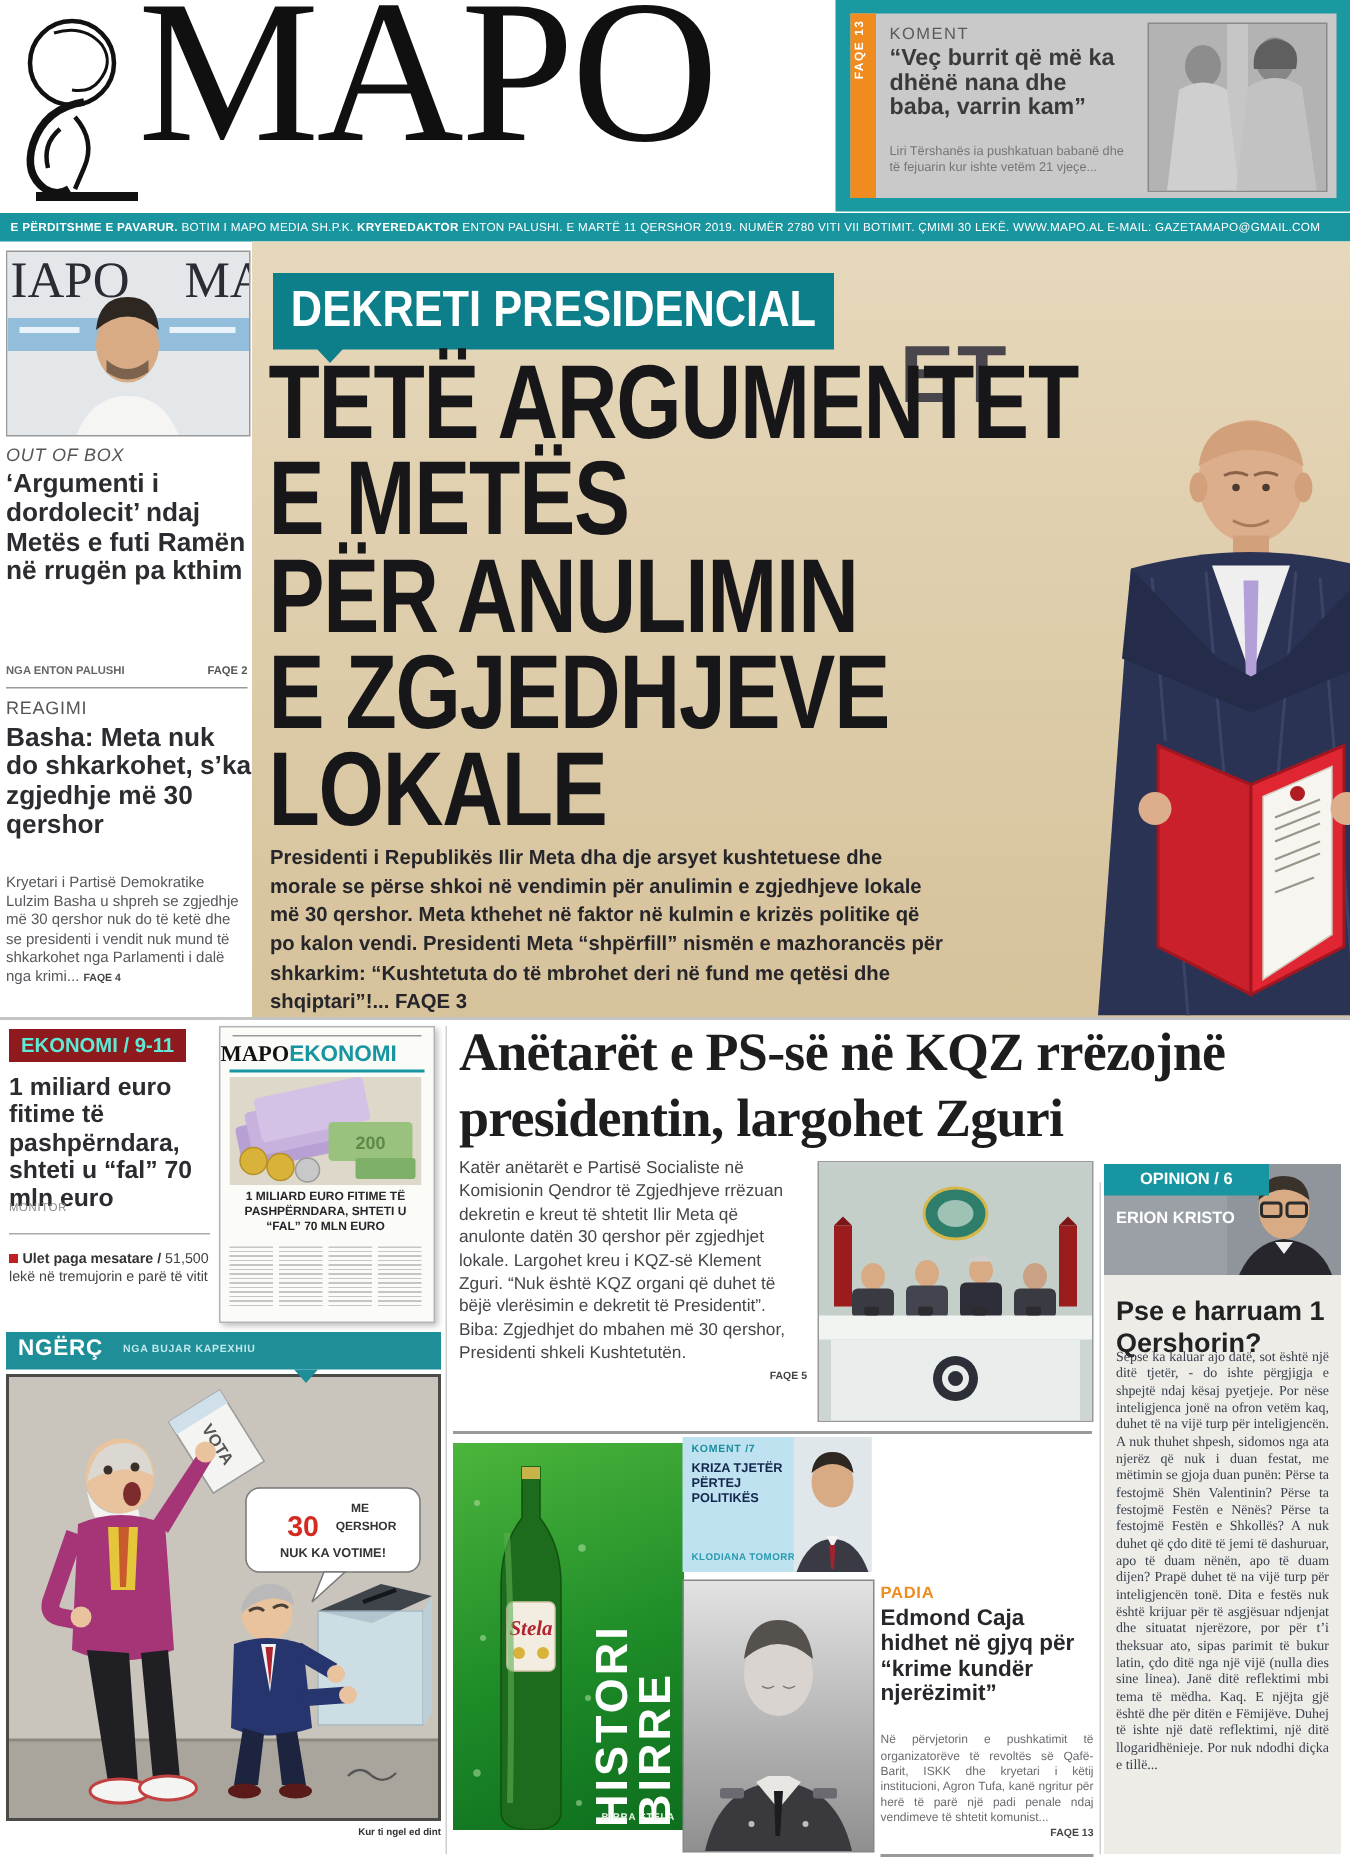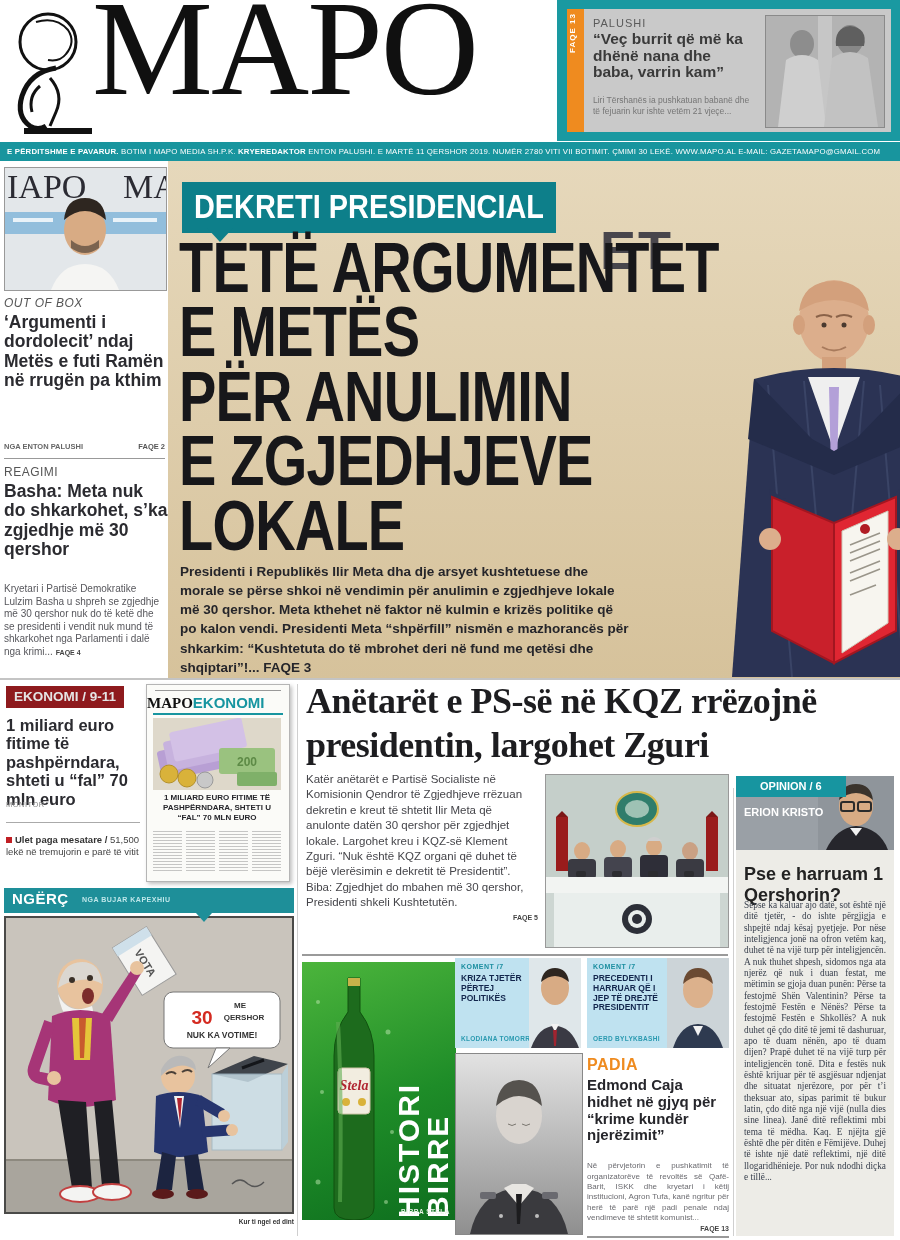--- a/index.html
+++ b/index.html
@@ -50,21 +50,21 @@
   .reagimi-body{left:4px;top:583px;width:161px;font-size:10px;color:#57575c;line-height:1.25;}
   .reagimi-body .pg{font-size:7px;font-weight:bold;color:#444;}
 
   
   .rule-h1{left:0;top:678px;width:900px;border-top:2px solid #c4c4c4;}
   .rule-v1{left:297px;top:684px;height:552px;border-left:1px solid #cfcfcf;}
   .rule-v2{left:733px;top:788px;height:448px;border-left:1px solid #cfcfcf;}
   .rule-h2{left:302px;top:954px;width:426px;border-top:2px solid #9a9a9a;}
 
   
-  .eko-badge{left:6px;top:686px;background:#8e1a1d;color:#e5e5e5;font-weight:bold;font-size:13.5px;padding:3px 8px 4px;}
+  .eko-badge{left:6px;top:686px;background:#8e1a1d;color:#5eead4;font-weight:bold;font-size:13.5px;padding:3px 8px 4px;}
   .eko-title{left:6px;top:716px;width:136px;font-size:16.5px;font-weight:bold;color:#2b2b30;line-height:1.12;}
   .eko-src{left:6px;top:800px;font-size:7.5px;color:#888;letter-spacing:.5px;}
   .eko-div{left:6px;top:822px;width:134px;border-top:1px solid #aaa;}
   .eko-bullet{left:6px;top:834px;width:136px;font-size:9.5px;color:#444;line-height:1.3;}
   .eko-bullet .sq{display:inline-block;width:6px;height:6px;background:#c01f24;margin-right:3px;}
   .eko-bullet b{color:#333;}
 
   
   .supp{left:146px;top:684px;width:142px;height:196px;background:#fbfbf8;border:1px solid #b5b5b5;
     box-shadow:2px 2px 4px rgba(0,0,0,.25);overflow:hidden;}
@@ -118,21 +118,21 @@
   .k2{left:587px;top:958px;width:142px;height:90px;}
   .koment .lbl{position:absolute;left:6px;top:5px;font-size:7px;font-weight:bold;color:#1b8ea0;letter-spacing:.5px;}
   .koment .ttl{position:absolute;left:6px;top:16px;width:66px;font-size:8.5px;font-weight:bold;color:#13264d;line-height:1.15;}
   .koment .auth{position:absolute;left:6px;bottom:6px;font-size:6.5px;font-weight:bold;color:#2a9ab0;letter-spacing:.3px;}
   .koment svg{position:absolute;right:0;top:0;}
 
   .officer{left:455px;top:1053px;width:126px;height:180px;border:1px solid #888;}
 
   
   .padia{left:587px;top:1056px;width:142px;height:182px;}
-  .padia .lbl{font-size:16px;font-weight:bold;color:#ef8b1f;letter-spacing:.5px;}
+  .padia .lbl{font-size:11px;font-weight:bold;color:#ef8b1f;letter-spacing:.5px;}
   .padia .ttl{margin-top:3px;font-size:15px;font-weight:bold;color:#26262b;line-height:1.12;}
   .padia .bd{margin-top:17px;font-size:8px;color:#6b6b70;line-height:1.3;text-align:justify;}
   .padia .pg{display:block;text-align:right;font-size:7px;font-weight:bold;color:#444;}
   .padia-rule{left:587px;top:1236px;width:142px;border-top:2px solid #999;}
 </style>
 </head>
 <body>
 
 <div class="page">
 
@@ -144,21 +144,21 @@
     <path d="M44 70 q14 16 6 34 l-6 14" fill="none" stroke="#111" stroke-width="3"></path>
     <path d="M18 120 L86 120 L86 126 L18 126 Z" fill="#111"></path>
   </svg>
   <div class="abs masthead-title">MAPO</div>
 
   <div class="abs dossier">
     <div class="dossier-card">
       <div class="dossier-strip">
         <span>FAQE 13</span>
       </div>
-      <div class="dossier-label">PALUSHI</div>
+      <div class="dossier-label">KOMENT</div>
       <div class="dossier-title">“Veç burrit që më ka dhënë nana dhe baba, varrin kam”</div>
       <div class="dossier-sub">Liri Tërshanës ia pushkatuan babanë dhe të fejuarin kur ishte vetëm 21 vjeçe...</div>
       <svg class="dossier-photo" width="118" height="111" viewBox="0 0 118 111">
         <rect width="118" height="111" fill="#b3b3b3"></rect>
         <rect x="52" y="0" width="14" height="111" fill="#c6c6c6"></rect>
         <ellipse cx="36" cy="28" rx="12" ry="14" fill="#8d8d8d"></ellipse>
         <path d="M20 44 q16 -10 32 0 l8 67 l-48 0 Z" fill="#cfcfcf"></path>
         <ellipse cx="84" cy="24" rx="13" ry="15" fill="#878787"></ellipse>
         <path d="M84 10 q-16 2 -14 20 l28 0 q4 -18 -14 -20" fill="#5f5f5f"></path>
         <path d="M66 42 q18 -12 36 0 l10 69 l-54 0 Z" fill="#c2c2c2"></path>
@@ -428,32 +428,20 @@
     <div class="auth">KLODIANA TOMORRI</div>
     <svg width="52" height="90" viewBox="0 0 52 90">
       <rect width="52" height="90" fill="#dfe7ea"></rect>
       <ellipse cx="26" cy="30" rx="14" ry="17" fill="#d8ab84"></ellipse>
       <path d="M12 24 q14 -12 28 0 q-2 -14 -14 -14 q-12 0 -14 14" fill="#2e2620"></path>
       <path d="M2 90 q8 -22 24 -22 q16 0 24 22 Z" fill="#3a3a44"></path>
       <path d="M22 66 L26 74 L30 66 Z" fill="#f2f2f2"></path>
       <path d="M24 72 L28 72 L27 88 L25 88 Z" fill="#a02430"></path>
     </svg>
   </div>
-  <div class="abs koment k2">
-    <div class="lbl">KOMENT /7</div>
-    <div class="ttl">PRECEDENTI I HARRUAR QË I JEP TË DREJTË PRESIDENTIT</div>
-    <div class="auth">OERD BYLYKBASHI</div>
-    <svg width="62" height="90" viewBox="0 0 62 90">
-      <rect width="62" height="90" fill="#ccd4d8"></rect>
-      <ellipse cx="31" cy="32" rx="15" ry="18" fill="#dcb18c"></ellipse>
-      <path d="M16 26 q15 -14 30 0 q-2 -16 -15 -16 q-13 0 -15 16" fill="#6b4a32"></path>
-      <path d="M6 90 q8 -24 25 -24 q17 0 25 24 Z" fill="#2e3a50"></path>
-      <path d="M26 68 L31 78 L36 68 Z" fill="#f2f2f2"></path>
-    </svg>
-  </div>
 
   <svg class="abs officer" width="126" height="180" viewBox="0 0 126 180">
     <defs>
         <linearGradient id="og" x1="0" y1="0" x2="0" y2="1">
           <stop offset="0" stop-color="#e2e2e2"></stop>
           <stop offset="1" stop-color="#8f8f8f"></stop>
         </linearGradient>
       </defs>
     <rect width="126" height="180" fill="url(#og)"></rect>
     <ellipse cx="63" cy="62" rx="23" ry="28" fill="#d9d4cf"></ellipse>

